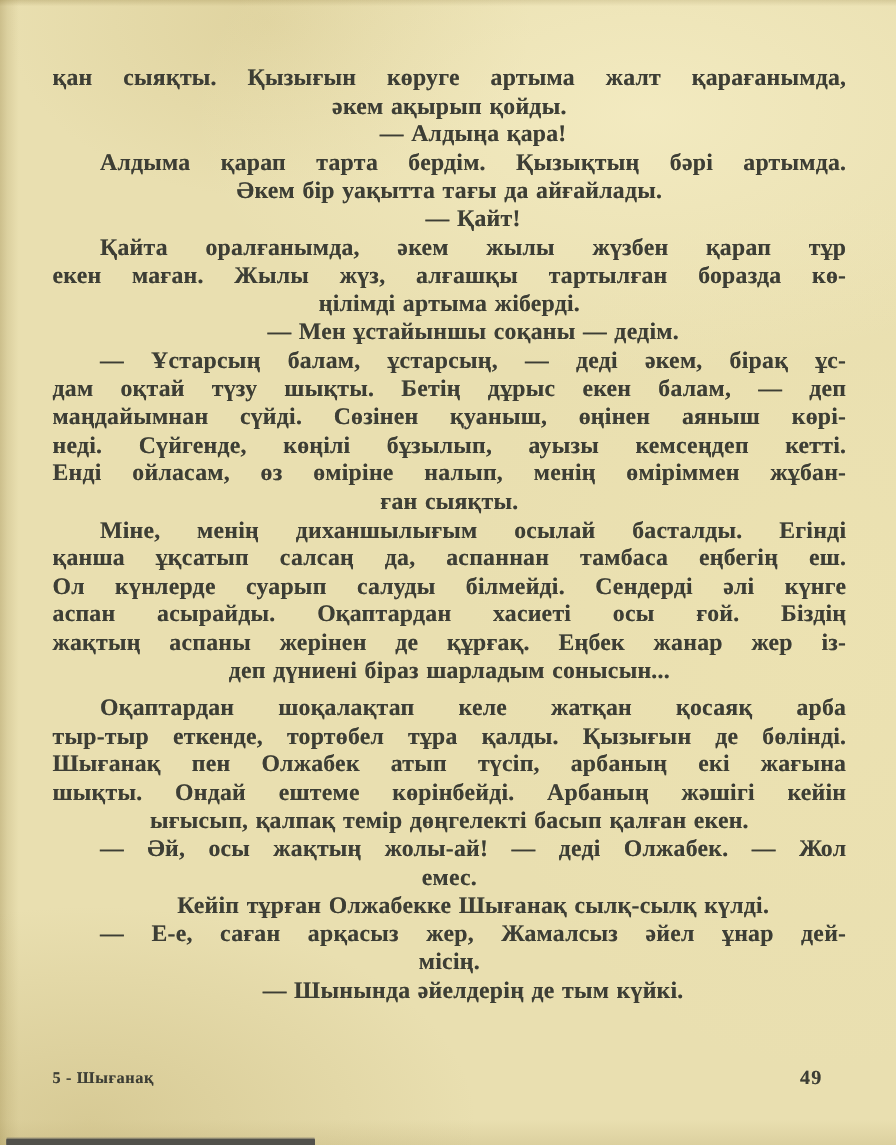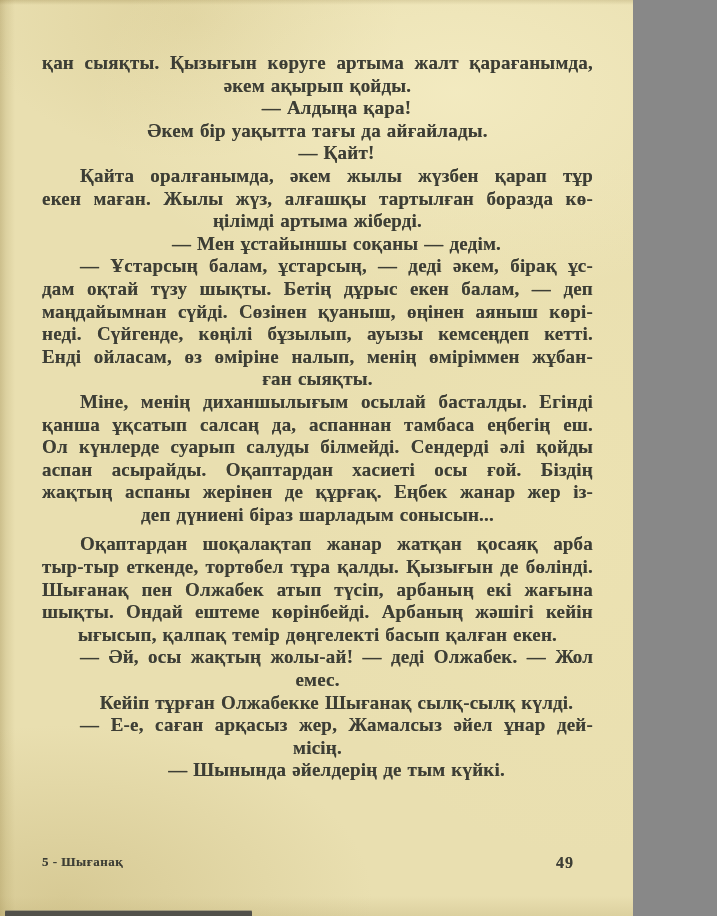--- a/index.html
+++ b/index.html
@@ -1,18 +1,18 @@
 <!DOCTYPE html>
 <html style="--paper: #e9dfb0; --ink: #3d3e35; --bar: #52514b;"><head>
 <meta charset="utf-8">
 <style>
   html,body{margin:0;padding:0;background:#888;}
   .page{
     position:relative;
-    width:633px;height:916px;
+    width:717px;height:916px;
     overflow:hidden;
     background-color:var(--paper,#e9dfb0);
     background-image:
       radial-gradient(ellipse 520px 300px at 72% 10%, rgba(250,243,205,0.55), rgba(250,243,205,0) 70%),
       radial-gradient(ellipse 420px 520px at 92% 55%, rgba(240,230,180,0.40), rgba(240,230,180,0) 70%),
       radial-gradient(ellipse 430px 240px at 10% 98%, rgba(186,168,105,0.38), rgba(186,168,105,0) 72%),
       radial-gradient(ellipse 300px 200px at 30% 2%, rgba(200,183,120,0.30), rgba(200,183,120,0) 70%),
       linear-gradient(90deg, rgba(138,118,58,0.30) 0px, rgba(138,118,58,0.14) 6px, rgba(138,118,58,0) 15px),
       linear-gradient(180deg, rgba(138,118,58,0.28) 0px, rgba(138,118,58,0) 5px),
       linear-gradient(0deg, rgba(150,130,70,0.16) 0px, rgba(150,130,70,0) 20px);
@@ -47,39 +47,40 @@
   }
 </style>
 </head>
 <body>
 
 <div class="page">
   <div class="text-block">
       <div class="line j">қан сыяқты. Қызығын көруге артыма жалт қарағанымда,</div>
       <div class="line l">әкем ақырып қойды.</div>
       <div class="line l in">— Алдыңа қара!</div>
+      <div class="line j in">Алдыма қарап тарта бердім. Қызықтың бәрі артымда.</div>
       <div class="line l">Әкем бір уақытта тағы да айғайлады.</div>
       <div class="line l in">— Қайт!</div>
       <div class="line j in">Қайта оралғанымда, әкем жылы жүзбен қарап тұр</div>
       <div class="line j">екен маған. Жылы жүз, алғашқы тартылған боразда кө-</div>
       <div class="line l">ңілімді артыма жіберді.</div>
       <div class="line l in">— Мен ұстайыншы соқаны — дедім.</div>
       <div class="line j in">— Ұстарсың балам, ұстарсың, — деді әкем, бірақ ұс-</div>
       <div class="line j">дам оқтай түзу шықты. Бетің дұрыс екен балам, — деп</div>
       <div class="line j">маңдайымнан сүйді. Сөзінен қуаныш, өңінен аяныш көрі-</div>
       <div class="line j">неді. Сүйгенде, көңілі бұзылып, ауызы кемсеңдеп кетті.</div>
       <div class="line j">Енді ойласам, өз өміріне налып, менің өміріммен жұбан-</div>
       <div class="line l">ған сыяқты.</div>
       <div class="line j in">Міне, менің диханшылығым осылай басталды. Егінді</div>
       <div class="line j">қанша ұқсатып салсаң да, аспаннан тамбаса еңбегің еш.</div>
-      <div class="line j">Ол күнлерде суарып салуды білмейді. Сендерді әлі қойды</div>
+      <div class="line j">Ол күнлерде суарып салуды білмейді. Сендерді әлі күнге</div>
       <div class="line j">аспан асырайды. Оқаптардан хасиеті осы ғой. Біздің</div>
       <div class="line j">жақтың аспаны жерінен де құрғақ. Еңбек жанар жер із-</div>
       <div class="line l">деп дүниені біраз шарладым сонысын...</div>
-      <div class="line j in gap">Оқаптардан шоқалақтап жанар жатқан қосаяқ арба</div>
+      <div class="line j in gap">Оқаптардан шоқалақтап келе жатқан қосаяқ арба</div>
       <div class="line j">тыр-тыр еткенде, тортөбел тұра қалды. Қызығын де бөлінді.</div>
       <div class="line j">Шығанақ пен Олжабек атып түсіп, арбаның екі жағына</div>
       <div class="line j">шықты. Ондай ештеме көрінбейді. Арбаның жәшігі кейін</div>
       <div class="line l">ығысып, қалпақ темір дөңгелекті басып қалған екен.</div>
       <div class="line j in">— Әй, осы жақтың жолы-ай! — деді Олжабек. — Жол</div>
       <div class="line l">емес.</div>
       <div class="line l in">Кейіп тұрған Олжабекке Шығанақ сылқ-сылқ күлді.</div>
       <div class="line j in">— Е-е, саған арқасыз жер, Жамалсыз әйел ұнар дей-</div>
       <div class="line l">місің.</div>
       <div class="line l in">— Шынында әйелдерің де тым күйкі.</div>

